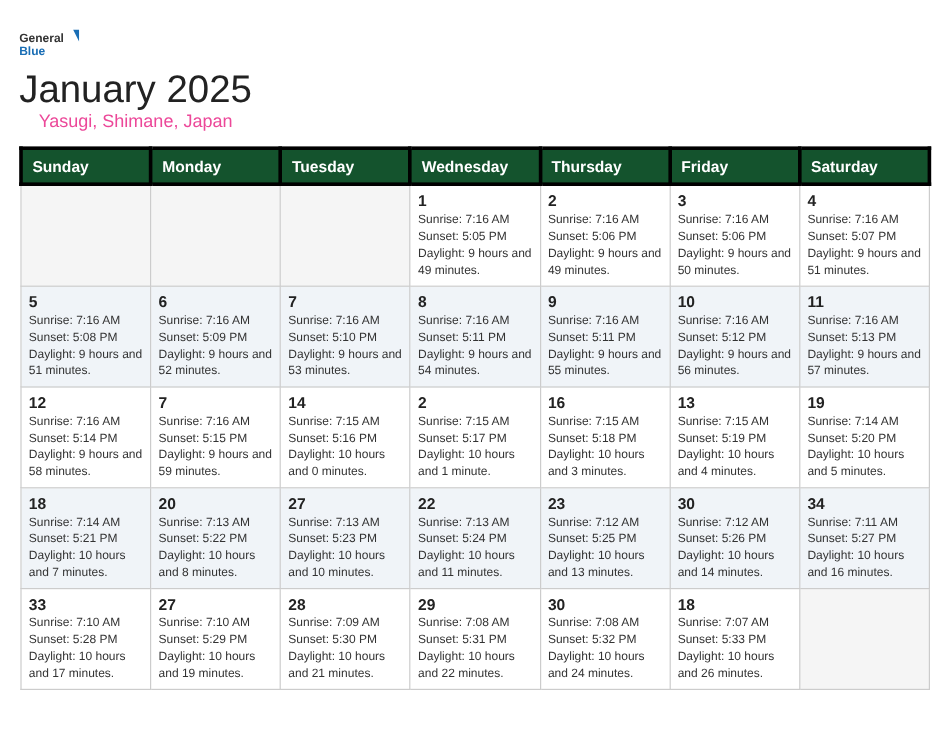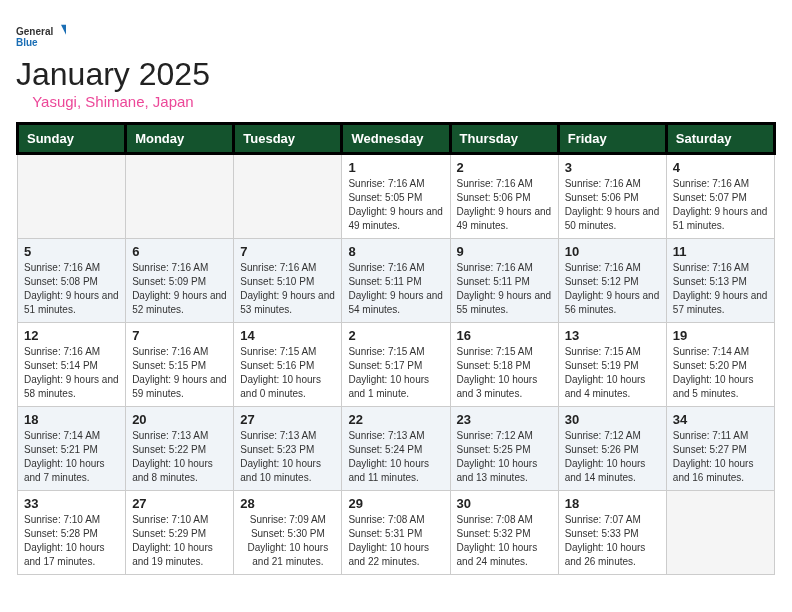--- a/index.html
+++ b/index.html
@@ -280,21 +280,21 @@
 Daylight: 10 hours and 17 minutes.</div>
         </td>
         <td>
           <div class="cell-date">27</div>
           <div class="cell-info" style="white-space: pre-line;">Sunrise: 7:10 AM
 Sunset: 5:29 PM
 Daylight: 10 hours and 19 minutes.</div>
         </td>
         <td>
           <div class="cell-date">28</div>
-          <div class="cell-info" style="white-space: pre-line; text-align: center;">Sunrise: 7:09 AM
+          <div class="cell-info" style="white-space: pre-line;">Sunrise: 7:09 AM
 Sunset: 5:30 PM
 Daylight: 10 hours and 21 minutes.</div>
         </td>
         <td>
           <div class="cell-date">29</div>
           <div class="cell-info" style="white-space: pre-line;">Sunrise: 7:08 AM
 Sunset: 5:31 PM
 Daylight: 10 hours and 22 minutes.</div>
         </td>
         <td>

